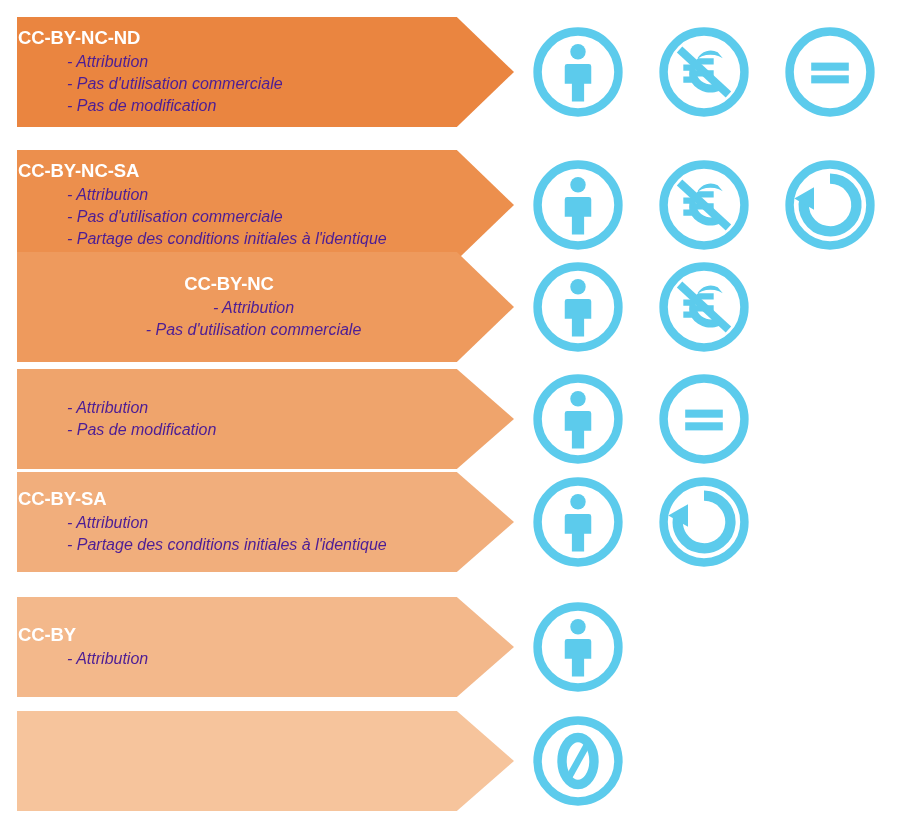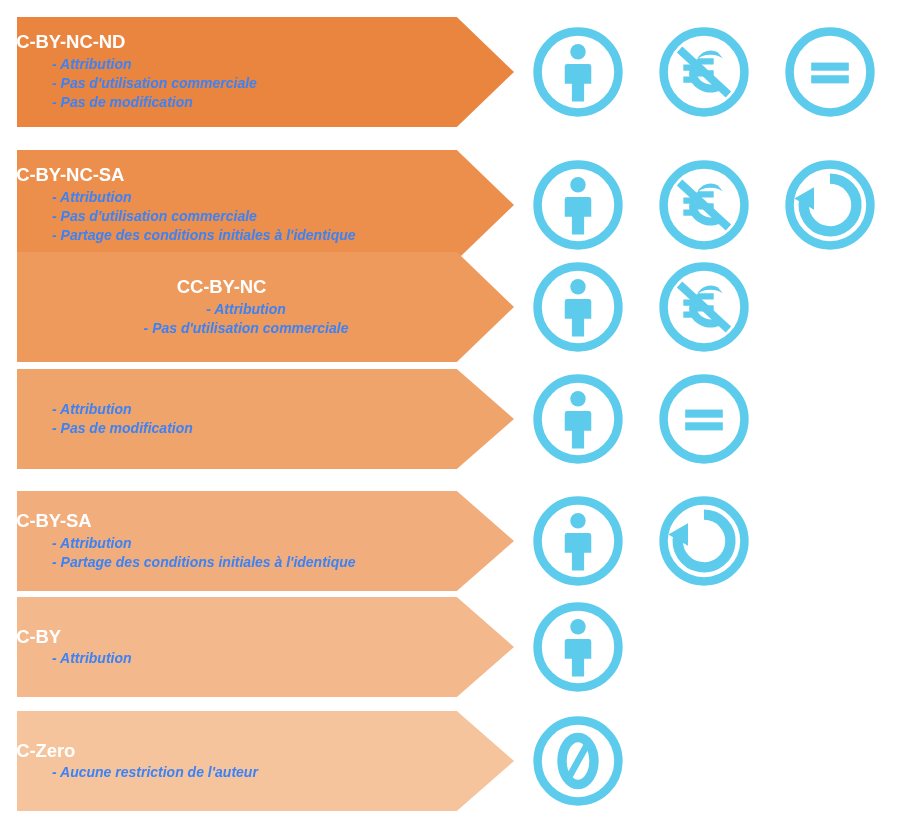--- a/index.html
+++ b/index.html
@@ -29,40 +29,40 @@
     -webkit-clip-path:polygon(0 0, 88.5% 0, 100% 50%, 88.5% 100%, 0 100%);
     box-sizing:border-box;
   }
   .banner-text{
     position:absolute;
     left:0;top:0;
     width:440px;height:100%;
     display:flex;
     flex-direction:column;
     justify-content:center;
-    padding-left:3px;
+    padding-left:18px;
     box-sizing:border-box;
   }
   .lic-title{
     color:#ffffff;
     font-weight:bold;
     font-size:18.5px;
     letter-spacing:-0.1px;
     line-height:1.22;
     margin-bottom:1px;
     white-space:nowrap;
   }
   .lic-items{
     margin:0;padding:0;list-style:none;
   }
   .lic-item{
-    color:#3b82f6;
+    color:#4c1d95;
     font-style:italic;
-    font-weight:bold;
-    font-size:14px;
+    font-weight:normal;
+    font-size:16px;
     line-height:1.37;
     padding-left:49px;
     white-space:nowrap;
   }
   
   .icon-strip{
     position:absolute;
     left:531px;
     top:0;
     height:100%;
@@ -172,21 +172,21 @@
           <circle cx="50" cy="28.5" r="8.2" fill="#5CCBEC"></circle>
           <path d="M38.5,41.5 h23 a2.6,2.6 0 0 1 2.6,2.6 v18.5 h-7.6 v18.8 h-13 v-18.8 h-7.6 v-18.5 a2.6,2.6 0 0 1 2.6,-2.6 z" fill="#5CCBEC"></path>
         </svg>
         <svg viewBox="0 0 100 100" class="cc-icon">
           <circle cx="50" cy="50" r="43" fill="none" stroke="#5CCBEC" stroke-width="9"></circle>
           <rect x="30" y="40" width="40" height="8.6" fill="#5CCBEC"></rect>
           <rect x="30" y="53.5" width="40" height="8.6" fill="#5CCBEC"></rect>
         </svg>
       </div>
     </div>
-    <div class="license-row" style="top: 491px; height: 100px;">
+    <div class="license-row" style="top: 472px; height: 100px;">
       <div class="arrow-banner" style="background: rgb(241, 174, 124);"></div>
       <div class="banner-text">
         <div class="lic-title">CC-BY-SA</div>
         <ul class="lic-items">
           <li class="lic-item">- Attribution</li>
           <li class="lic-item">- Partage des conditions initiales à l'identique</li>
         </ul>
       </div>
       <div class="icon-strip">
         <svg viewBox="0 0 100 100" class="cc-icon">
@@ -212,26 +212,20 @@
       <div class="icon-strip">
         <svg viewBox="0 0 100 100" class="cc-icon">
           <circle cx="50" cy="50" r="43" fill="none" stroke="#5CCBEC" stroke-width="9"></circle>
           <circle cx="50" cy="28.5" r="8.2" fill="#5CCBEC"></circle>
           <path d="M38.5,41.5 h23 a2.6,2.6 0 0 1 2.6,2.6 v18.5 h-7.6 v18.8 h-13 v-18.8 h-7.6 v-18.5 a2.6,2.6 0 0 1 2.6,-2.6 z" fill="#5CCBEC"></path>
         </svg>
       </div>
     </div>
     <div class="license-row" style="top: 711px; height: 100px;">
       <div class="arrow-banner" style="background: rgb(246, 196, 156);"></div>
-      <div class="banner-text">
-        <div class="lic-title">CC-Zero</div>
-        <ul class="lic-items">
-          <li class="lic-item">- Aucune restriction de l'auteur</li>
-        </ul>
-      </div>
       <div class="icon-strip">
         <svg viewBox="0 0 100 100" class="cc-icon">
           <circle cx="50" cy="50" r="43" fill="none" stroke="#5CCBEC" stroke-width="9"></circle>
           <ellipse cx="50" cy="50" rx="17" ry="25" fill="none" stroke="#5CCBEC" stroke-width="10"></ellipse>
           <line x1="60" y1="32" x2="40" y2="68" stroke="#5CCBEC" stroke-width="7"></line>
         </svg>
       </div>
     </div>
   </div>
 

